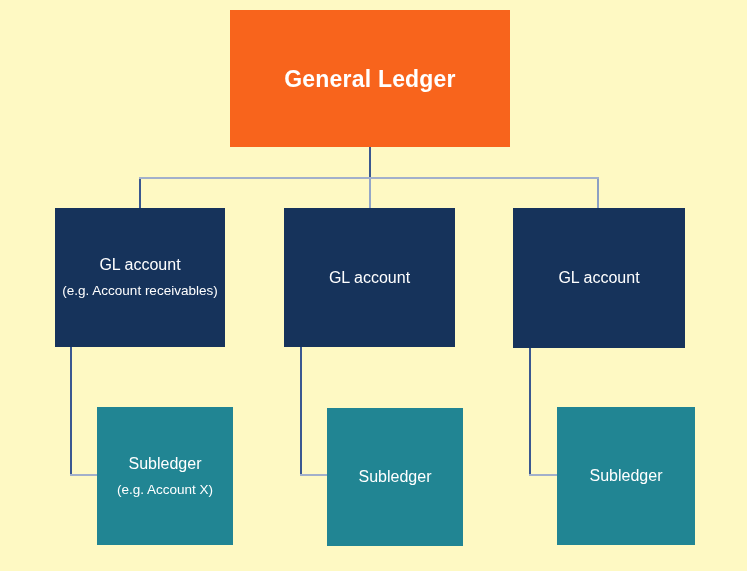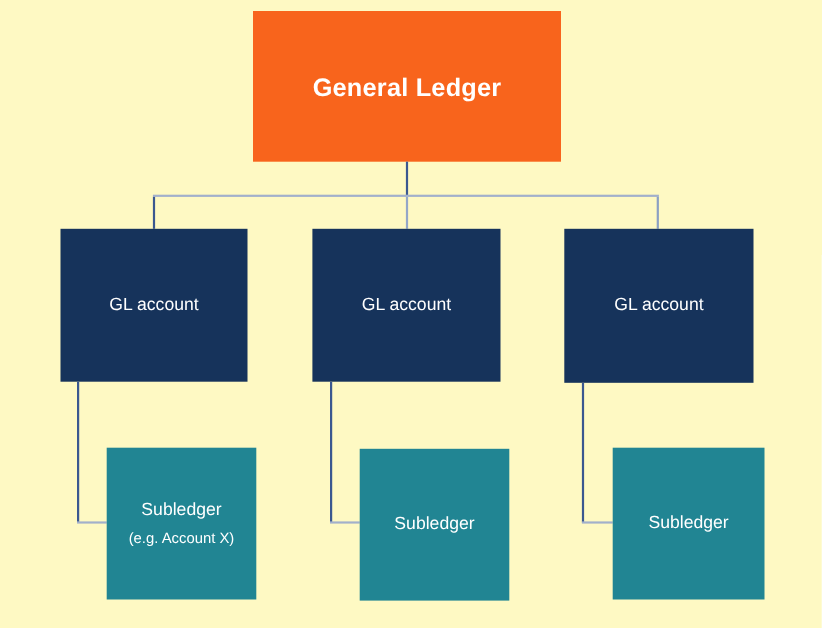--- a/index.html
+++ b/index.html
@@ -70,20 +70,21 @@
   </div>
 
   <div class="line line-dark" style="left:369px; top:147px; width:2px; height:31px;"></div>
   <div class="line line-light" style="left:139px; top:177px; width:460px; height:2px;"></div>
   <div class="line line-dark" style="left:139px; top:179px; width:2px; height:29px;"></div>
   <div class="line line-mid2" style="left:369px; top:179px; width:2px; height:29px;"></div>
   <div class="line line-medium" style="left:597px; top:179px; width:2px; height:29px;"></div>
 
   <div class="node node-gl" style="left:55px; top:208px; width:170px; height:139px;">
     <div class="label">GL account</div>
+    <div class="sublabel">(e.g. Account receivables)</div>
   </div>
   <div class="node node-gl" style="left:284px; top:208px; width:171px; height:139px;">
     <div class="label">GL account</div>
   </div>
   <div class="node node-gl" style="left:513px; top:208px; width:172px; height:140px;">
     <div class="label">GL account</div>
   </div>
 
   <div class="line line-dark" style="left:70px;  top:347px; width:2px; height:128px;"></div>
   <div class="line line-light" style="left:70px;  top:474px; width:27px; height:2px;"></div>

